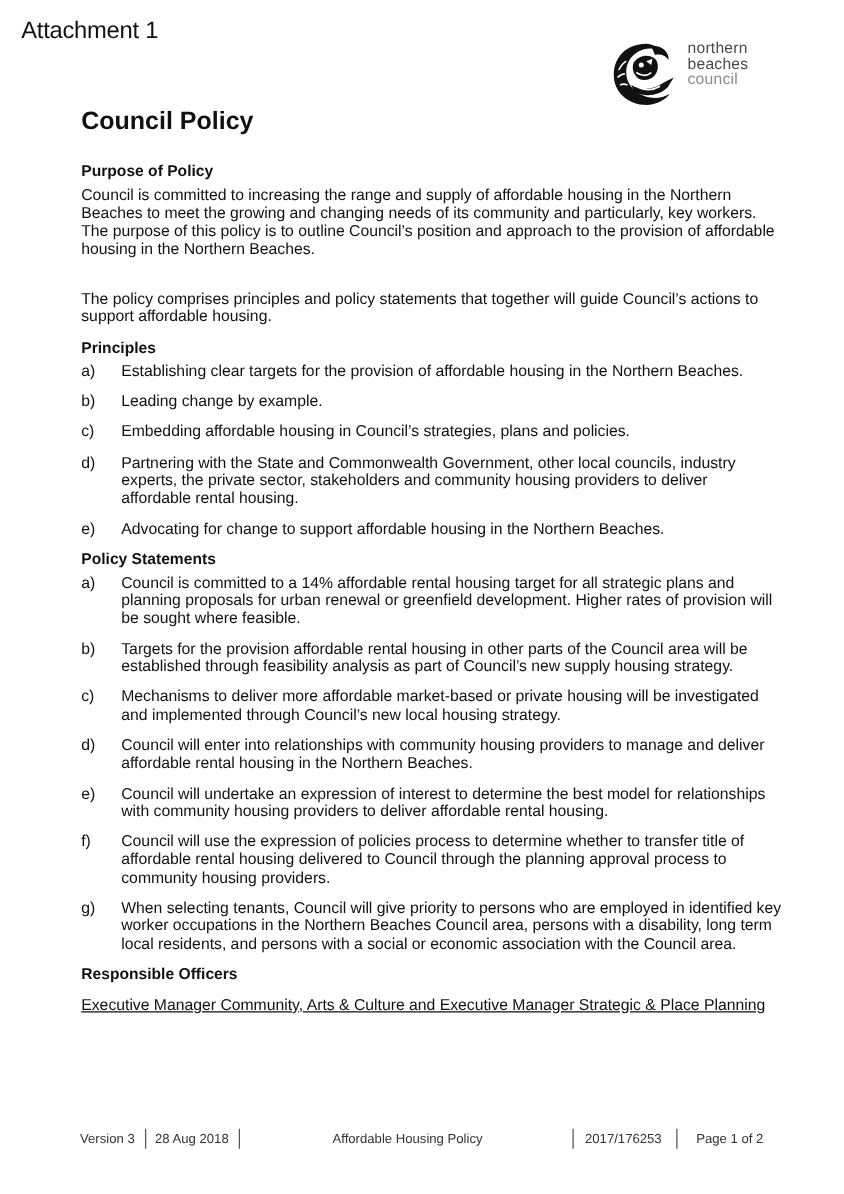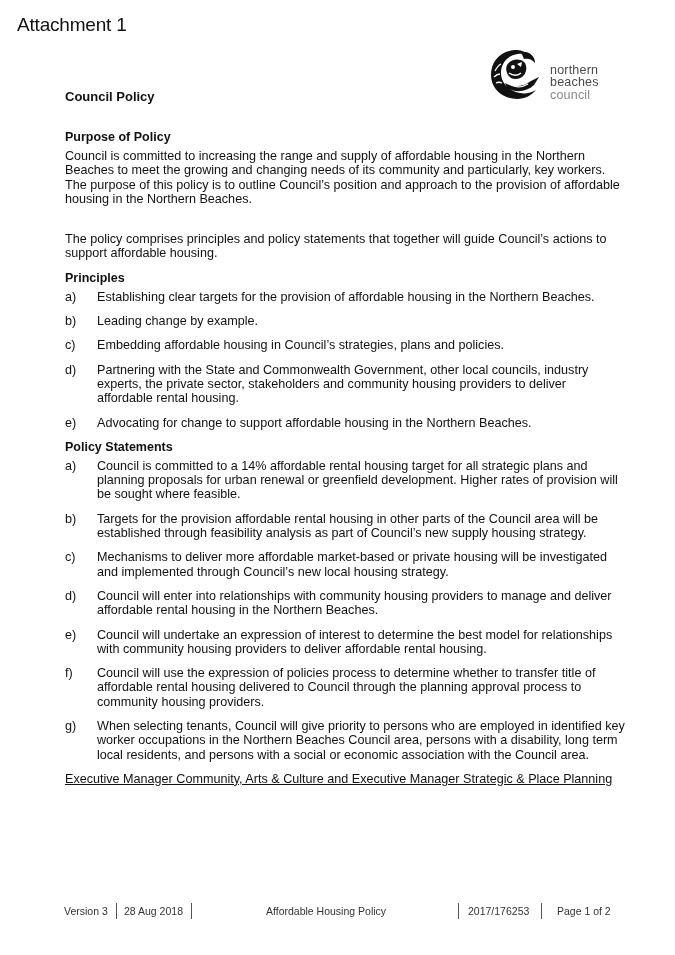--- a/index.html
+++ b/index.html
@@ -15,41 +15,41 @@
     }
     .attachment {
       position: absolute;
       left: 17px; top: 14px;
       font-size: 19px;
       color: #111;
       letter-spacing: -0.2px;
     }
     .logo {
       position: absolute;
-      left: 487px; top: 45px;
+      left: 487px; top: 32px;
       width: 140px; height: 56px;
-      display: flex; align-items: flex-end;
+      display: flex; align-items: flex-start;
     }
     .logo svg { width: 60px; height: 54px; flex: 0 0 auto; }
     .logo-text {
       margin-left: 3px;
       font-size: 12.5px;
       line-height: 12.5px;
       letter-spacing: 0.2px;
     }
     .logo-text .l1, .logo-text .l2 { color: #4a4a4a; display: block; }
     .logo-text .l3 { color: #8a8a8a; display: block; }
 
     .content {
       position: absolute;
       left: 65px; top: 86px;
       width: 560px;
     }
     h1 {
-      font-size: 13px;
+      font-size: 20px;
       font-weight: bold;
       line-height: 22px;
       color: #111;
     }
     h1.title1 { margin-top: 0; }
     h1.title2 { margin-top: 7px; }
 
     h2 {
       font-size: 12.5px;
       font-weight: bold;
@@ -185,20 +185,21 @@
           <span class="txt">Council will use the expression of policies process to determine whether to transfer title of affordable rental housing delivered to Council through the planning approval process to community housing providers.</span>
         </li>
       <li>
           <span class="mark">g)</span>
           <span class="txt">When selecting tenants, Council will give priority to persons who are employed in identified key worker occupations in the Northern Beaches Council area, persons with a disability, long term local residents, and persons with a social or economic association with the Council area.</span>
         </li>
     </ol>
   </section>
 
   <section class="sec-officers">
+    <h2>Responsible Officers</h2>
     <p>Executive Manager Community, Arts &amp; Culture and Executive Manager Strategic &amp; Place Planning</p>
   </section>
 </div>
 
 <div class="footer">
   <span style="left:64px;">Version 3</span>
   <div class="sep" style="left:116px;"></div>
   <span style="left:124px;">28 Aug 2018</span>
   <div class="sep" style="left:191px;"></div>
   <span style="left:266px;">Affordable Housing Policy</span>

